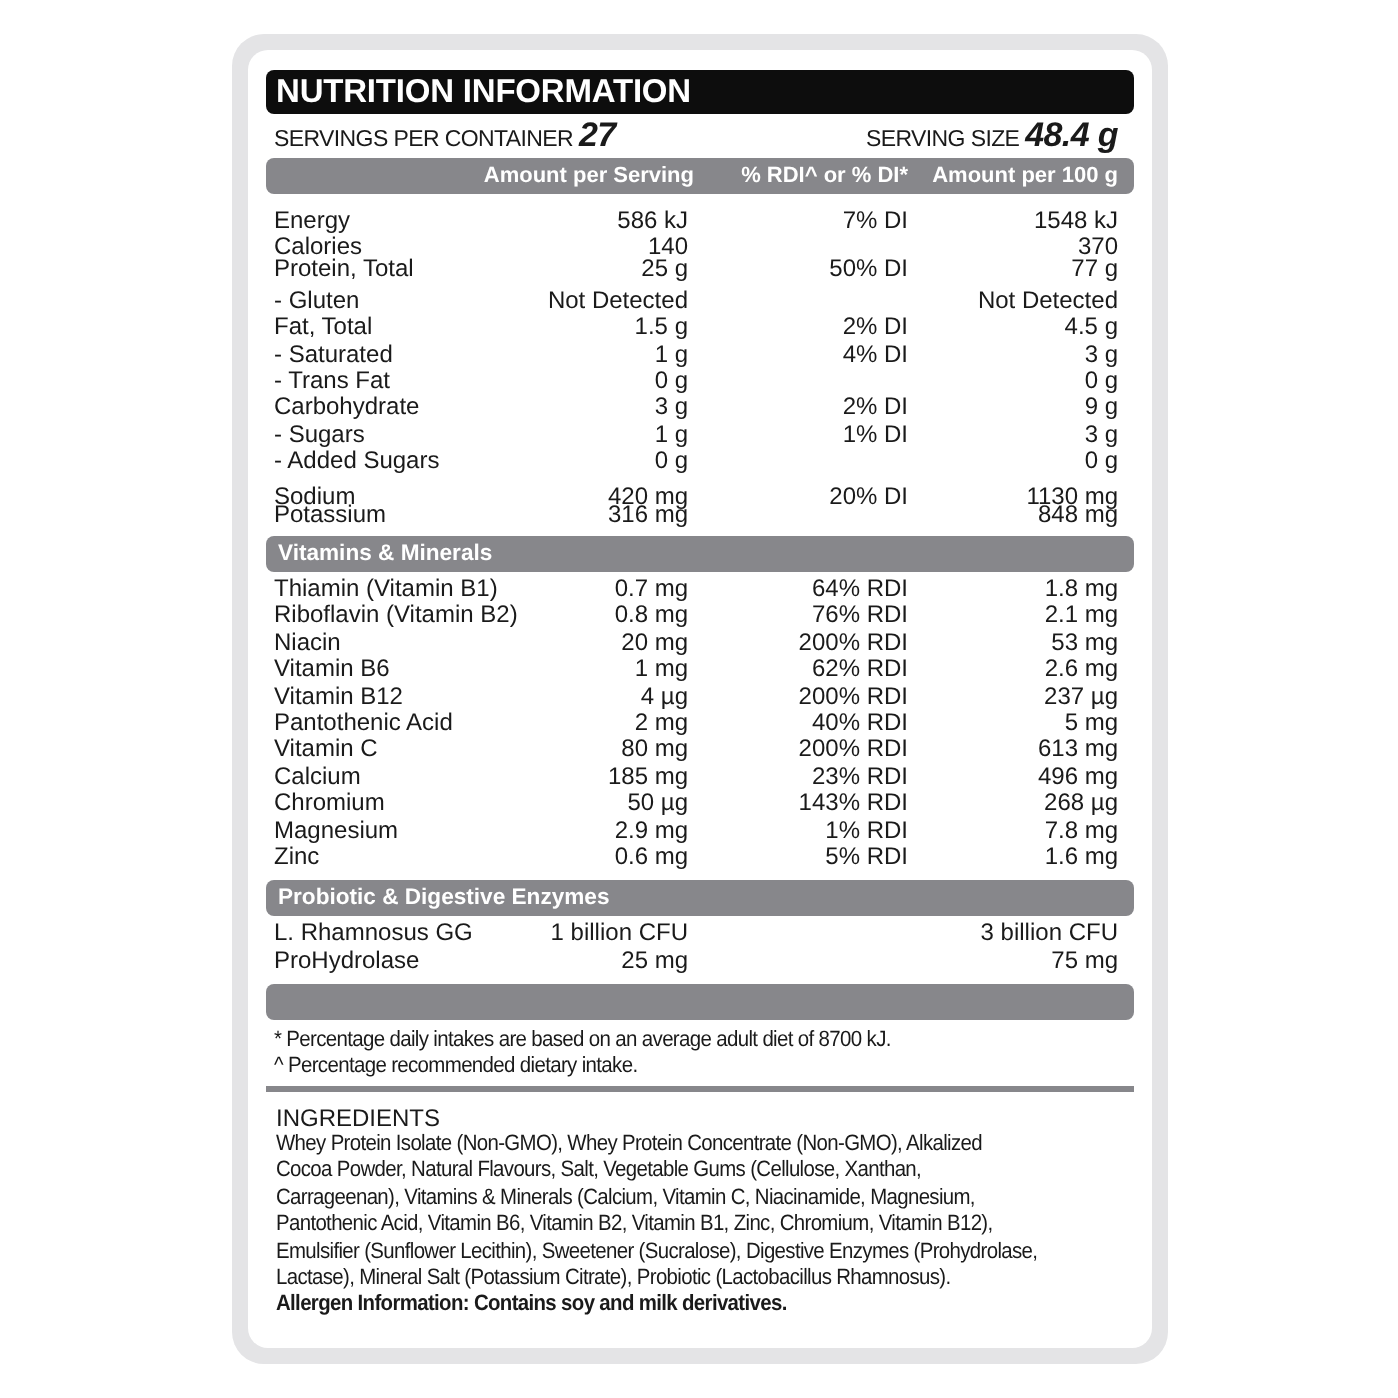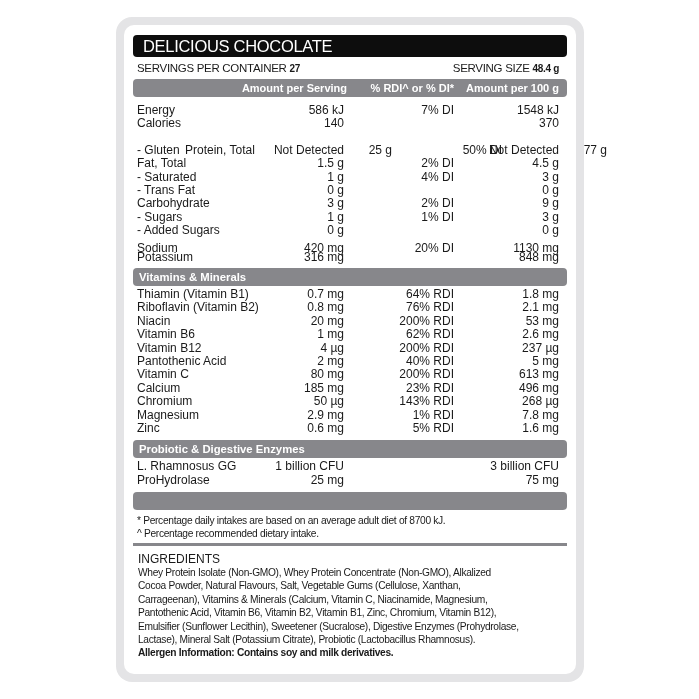--- a/index.html
+++ b/index.html
@@ -18,21 +18,21 @@
       background: #0d0d0d; border-radius: 4px; color: #fff;
       display: flex; align-items: center; padding-left: 5px; white-space: nowrap;
     }
     .title-bold { font-weight: bold; font-size: 16.5px; letter-spacing: -0.1px; }
     .title-light { font-size: 16.5px; margin-left: 5px; letter-spacing: -0.3px; }
     .servings {
       position: absolute; left: 137px; top: 60px; width: 422px; height: 16px;
       display: flex; justify-content: space-between; font-size: 11.5px; letter-spacing: -0.3px;
       align-items: center;
     }
-    .servings b { font-weight: bold; font-size: 10px; }
+    .servings b { font-weight: bold; font-size: 17px; font-style: italic; }
     .gray-bar {
       position: absolute; left: 133px; width: 434px; background: #87878b; border-radius: 4px;
       color: #fff; font-weight: bold; font-size: 11px; display: flex; align-items: center;
     }
     .header-bar { top: 79px; height: 18px; }
     .header-bar span { position: absolute; white-space: nowrap; }
     .row {
       position: absolute; left: 137px; width: 422px; height: 13.4px; font-size: 12px;
       line-height: 13.4px; white-space: nowrap;
     }
@@ -55,21 +55,21 @@
     .ing-line { white-space: nowrap; display: block; }
     .allergen { font-weight: bold; }
   </style>
 </head>
 <body>
 
 <div class="frame"></div>
 <div class="card"></div>
 
 <div class="title-bar">
-  <span class="title-light">DELICIOUS CHOCOLATE</span>
+  <span class="title-bold">NUTRITION INFORMATION</span>
 </div>
 
 <div class="servings">
   <span>
     <span>SERVINGS PER CONTAINER</span>
     <b>27</b>
   </span>
   <span>
     <span>SERVING SIZE</span>
     <b>48.4 g</b>
@@ -88,21 +88,21 @@
       <span class="c-serv">586 kJ</span>
       <span class="c-pct">7% DI</span>
       <span class="c-100">1548 kJ</span>
     </div>
     <div class="row" style="top: 117.35px;">
       <span class="c-name">Calories</span>
       <span class="c-serv">140</span>
       <span class="c-pct"></span>
       <span class="c-100">370</span>
     </div>
-    <div class="row" style="top: 144px; margin-left: 48px;">
+    <div class="row" style="top: 128px;">
       <span class="c-name">Protein, Total</span>
       <span class="c-serv">25 g</span>
       <span class="c-pct">50% DI</span>
       <span class="c-100">77 g</span>
     </div>
     <div class="row" style="top: 144.05px;">
       <span class="c-name">-  Gluten</span>
       <span class="c-serv">Not Detected</span>
       <span class="c-pct"></span>
       <span class="c-100">Not Detected</span>

